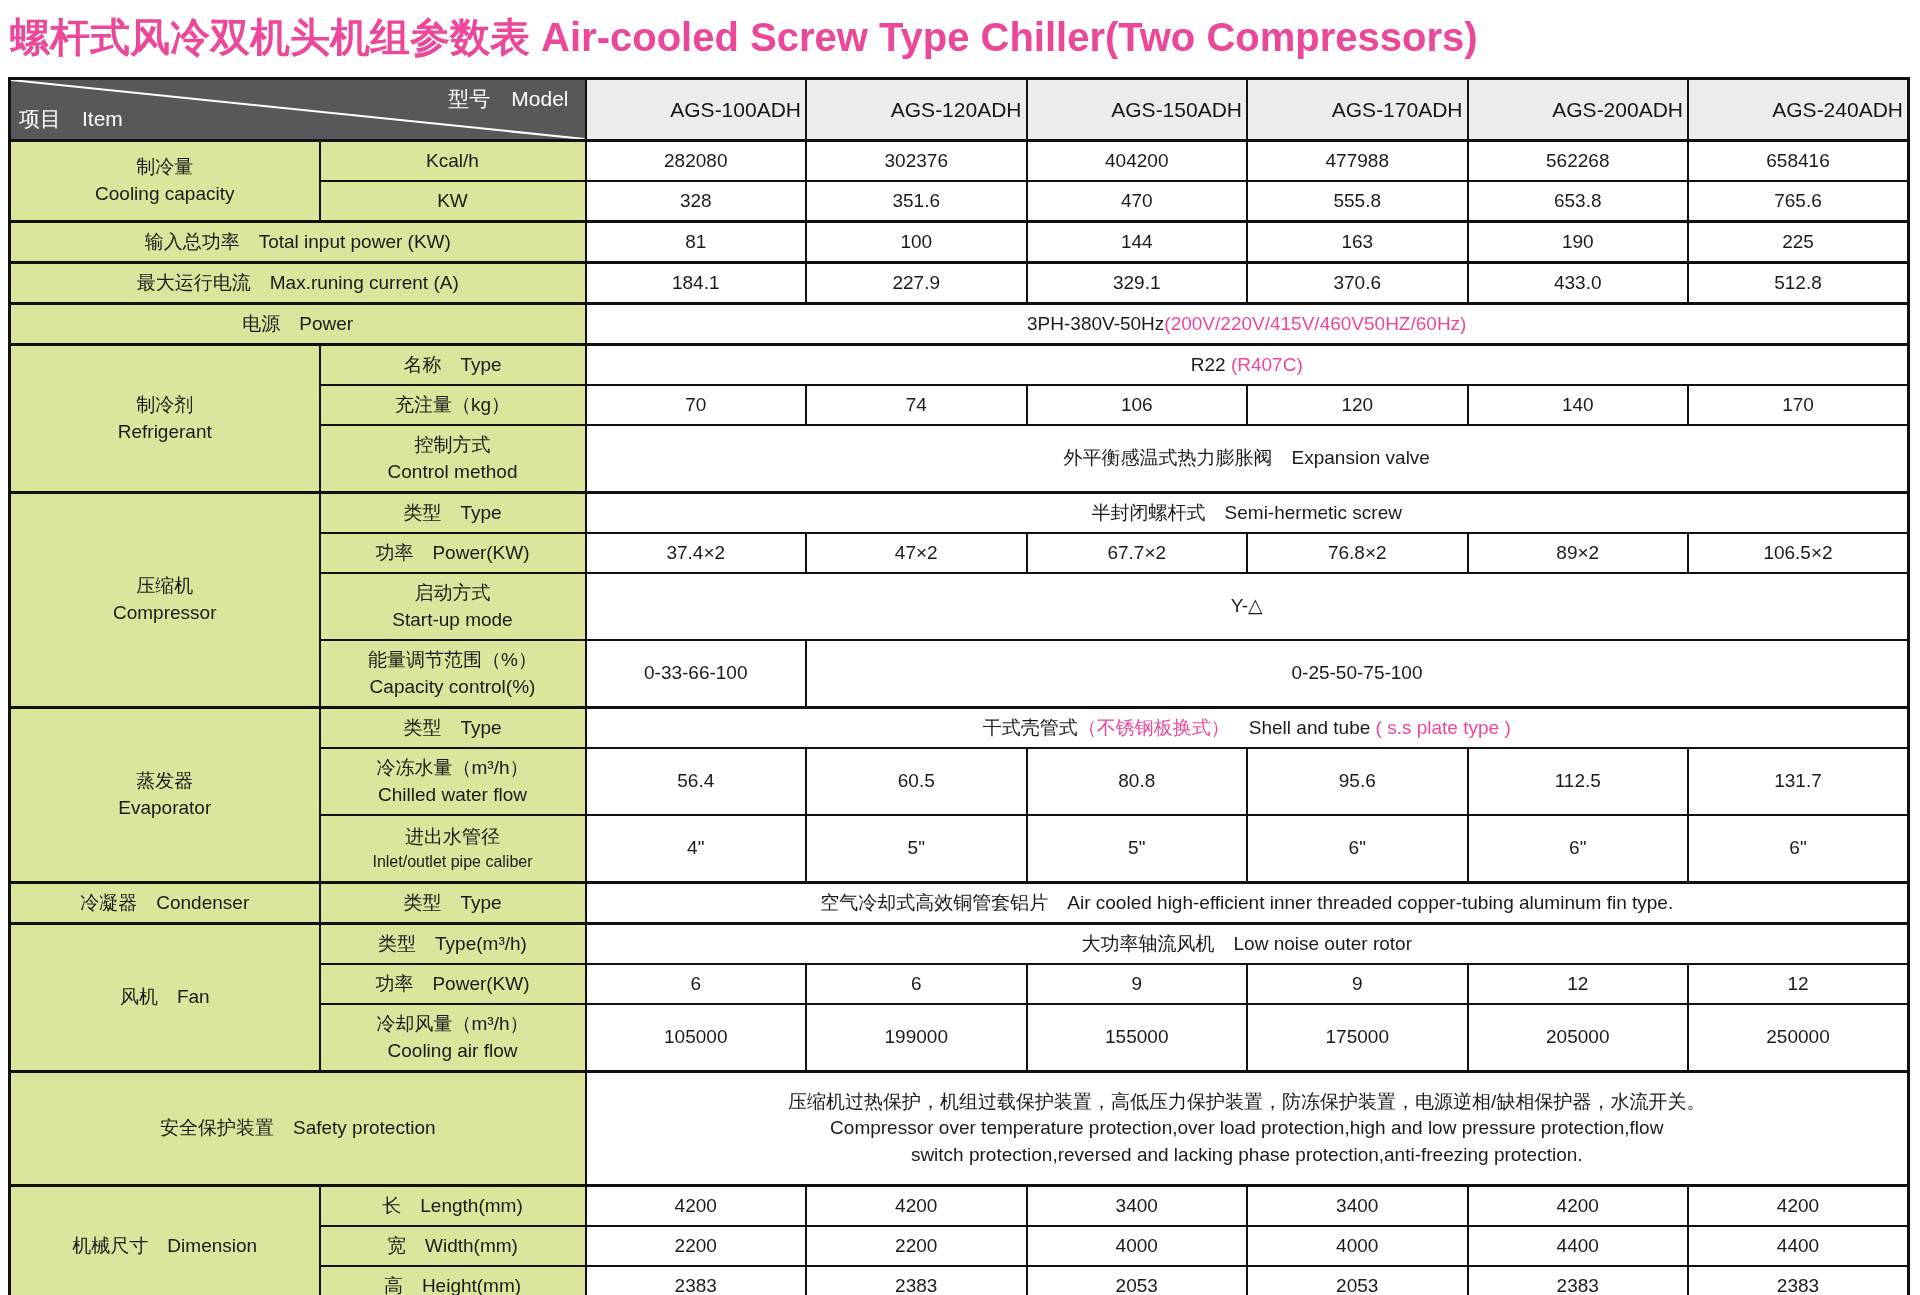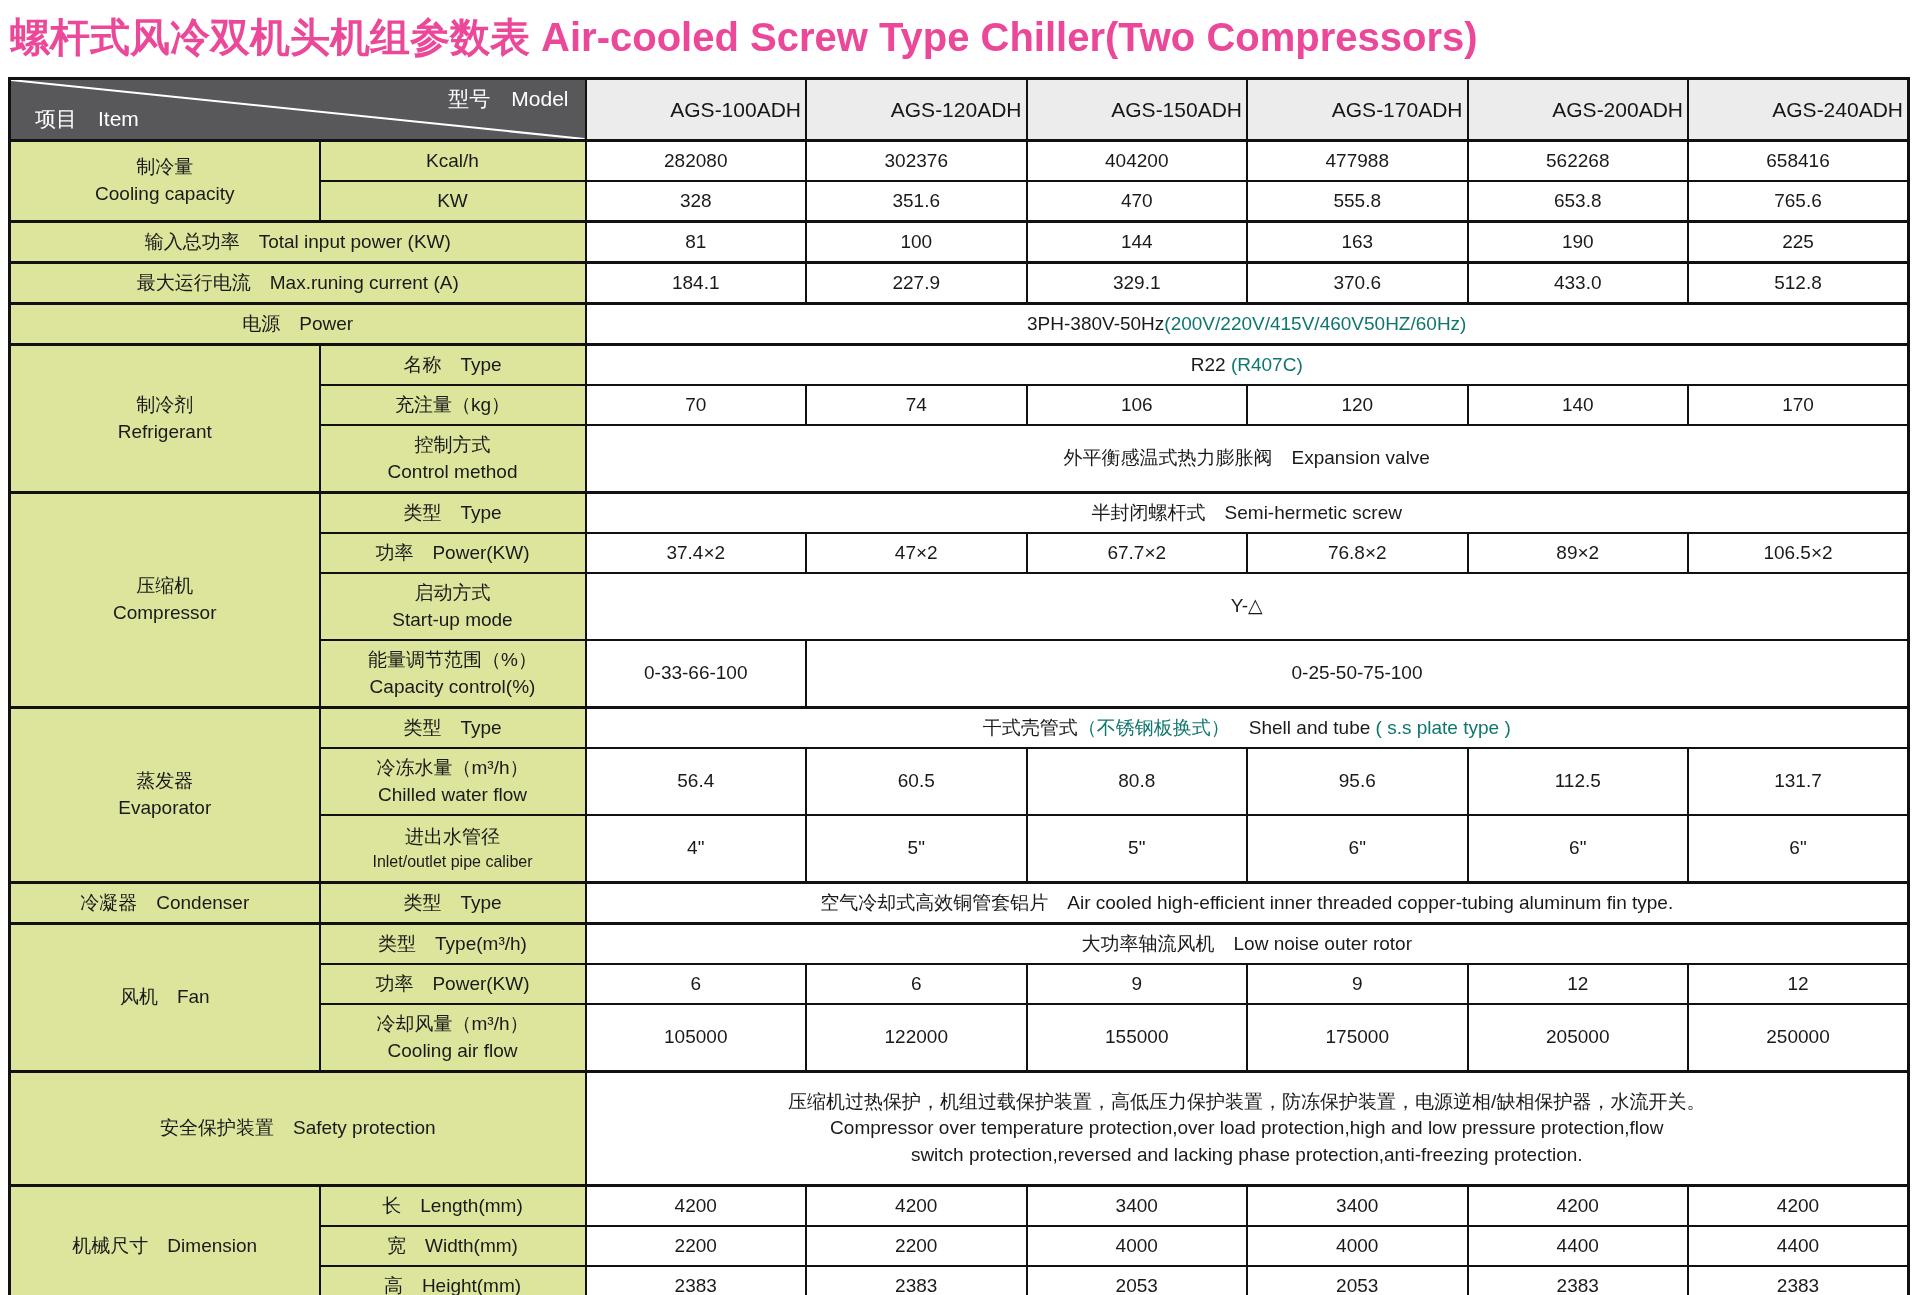--- a/index.html
+++ b/index.html
@@ -47,33 +47,33 @@
     background:#58585a;
     padding:0;
     text-align:center;
   }
   th.corner svg.diag{position:absolute;left:0;top:0;width:100%;height:100%;display:block;}
   .corner-model{
     position:absolute;top:5px;right:16px;
     color:#ffffff;font-size:21px;font-weight:normal;
   }
   .corner-item{
-    position:absolute;bottom:7px;left:24px;
+    position:absolute;bottom:7px;left:8px;
     color:#ffffff;font-size:21px;font-weight:normal;
   }
   th.model{
     background:#ececec;
     font-weight:normal;
     font-size:21px;
     color:#161616;
     text-align:right;
   }
   td.lab{background:#dde59c;}
   td.val{background:#ffffff;}
-  .red{color:#0f766e;}
+  .red{color:#ec4899;}
   td .sm, td.sm{font-size:16px;}
   td div{line-height:1.4;}
 </style>
 </head>
 <body>
 
 <div class="page">
   <h1 class="title">螺杆式风冷双机头机组参数表 Air-cooled Screw Type Chiller(Two Compressors)</h1>
 
   <table class="spec">
@@ -255,21 +255,21 @@
           <td class="val">9</td>
           <td class="val">12</td>
           <td class="val">12</td>
         </tr>
         <tr class="rm">
           <td class="lab">
             <div>冷却风量（m³/h）</div>
             <div>Cooling air flow</div>
           </td>
           <td class="val">105000</td>
-          <td class="val">122000</td>
+          <td class="val">199000</td>
           <td class="val">155000</td>
           <td class="val">175000</td>
           <td class="val">205000</td>
           <td class="val">250000</td>
         </tr>
         <tr class="rl sec">
           <td colspan="2" class="lab">安全保护装置　Safety protection</td>
           <td colspan="6" class="val">
             <div>压缩机过热保护，机组过载保护装置，高低压力保护装置，防冻保护装置，电源逆相/缺相保护器，水流开关。</div>
             <div>Compressor over temperature protection,over load protection,high and low pressure protection,flow</div>

